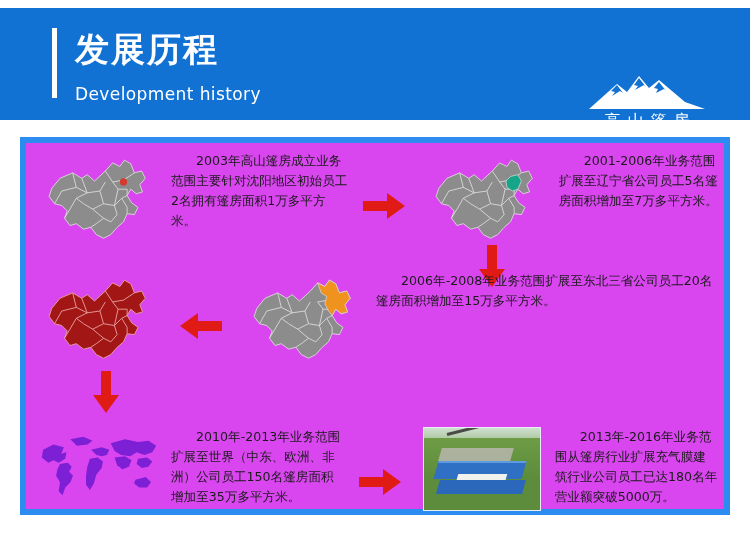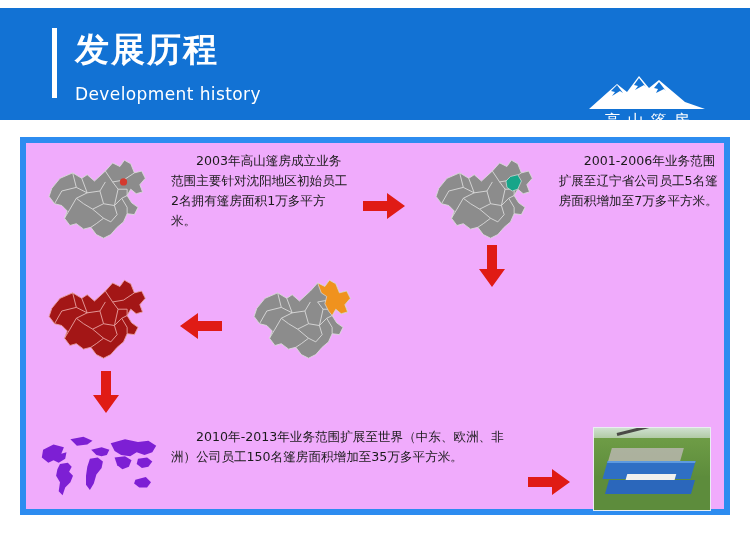--- a/index.html
+++ b/index.html
@@ -86,21 +86,21 @@
   }
 
   
   .frame {
     position: absolute;
     left: 20px;
     top: 137px;
     width: 710px;
     height: 378px;
     border: 6px solid #2d8cf0;
-    background: #f0abfc;
+    background: #d946ef;
     box-sizing: border-box;
   }
   .frame-inner {
     position: relative;
     width: 100%;
     height: 100%;
   }
 
   
   .row {
@@ -296,20 +296,23 @@
         <div class="cell cell-map">
           <svg class="map-svg" width="118" height="100" viewBox="0 0 130 110">
             <g stroke="#d9d9d9" stroke-width="1">
               <path fill="#8c8c8c" d="M13 41 L22 30 L36 24 L46 30 L52 26 L60 33 L72 22 L80 13 L88 17 L93 10 L100 14 L104 24 L112 22 L116 30 L110 37 L113 45 L106 47 L100 42 L96 49 L101 57 L108 62 L104 70 L96 69 L92 78 L85 84 L78 92 L70 96 L62 92 L56 84 L48 86 L40 80 L33 82 L27 74 L30 66 L24 60 L16 58 L10 50 Z"></path>
               <path fill="none" d="M46 30 L52 46 M52 46 L40 52 M52 46 L66 44 M66 44 L72 34 M66 44 L70 58 M70 58 L58 64 M58 64 L48 58 M48 58 L40 52 M40 52 L33 64 M33 64 L27 74 M70 58 L82 60 M82 60 L85 70 M85 70 L78 78 M78 78 L70 74 M70 74 L62 80 M62 80 L56 84 M70 74 L58 64 M82 60 L90 52 M90 52 L96 49 M90 52 L96 62 M96 62 L96 69 M80 34 L92 32 M80 34 L86 42 M86 42 L96 42 M86 42 L82 60 M36 24 L40 40 M40 40 L52 46 M40 40 L24 44 M24 44 L16 58"></path>
             </g>
             <path fill="#f0921e" stroke="#d9d9d9" stroke-width="0.8" d="M80 13 L88 17 L93 10 L100 14 L104 24 L112 22 L116 30 L110 37 L113 45 L106 47 L100 42 L96 49 L92 44 L88 36 L90 28 L84 24 Z"></path>
           </svg>
         </div>
 
+        <div class="cell cell-text">
+          <div class="desc">2006年-2008年业务范围扩展至东北三省公司员工20名篷房面积增加至15万多平方米。</div>
+        </div>
       </div>
 
       <svg class="down-arrow-left" width="32" height="42" viewBox="0 0 32 42">
         <path d="M11 0 L21 0 L21 24 L29 24 L16 42 L3 24 L11 24 Z" fill="#e01b15"></path>
       </svg>
 
       <div class="row row3">
 
         <div class="cell cell-map">
           <svg class="map-svg" width="130" height="78" viewBox="0 0 200 110">
@@ -344,17 +347,20 @@
             <div class="photo-field2"></div>
             <div class="mast"></div>
             <div class="yard"></div>
             <div class="roof-red"></div>
             <div class="roof-a"></div>
             <div class="roof-white"></div>
             <div class="roof-b"></div>
           </div>
         </div>
 
+        <div class="cell cell-text">
+          <div class="desc">2013年-2016年业务范围从篷房行业扩展充气膜建筑行业公司员工已达180名年营业额突破5000万。</div>
+        </div>
       </div>
 
     </div>
   </div>
 </div>
 
 </body></html>

